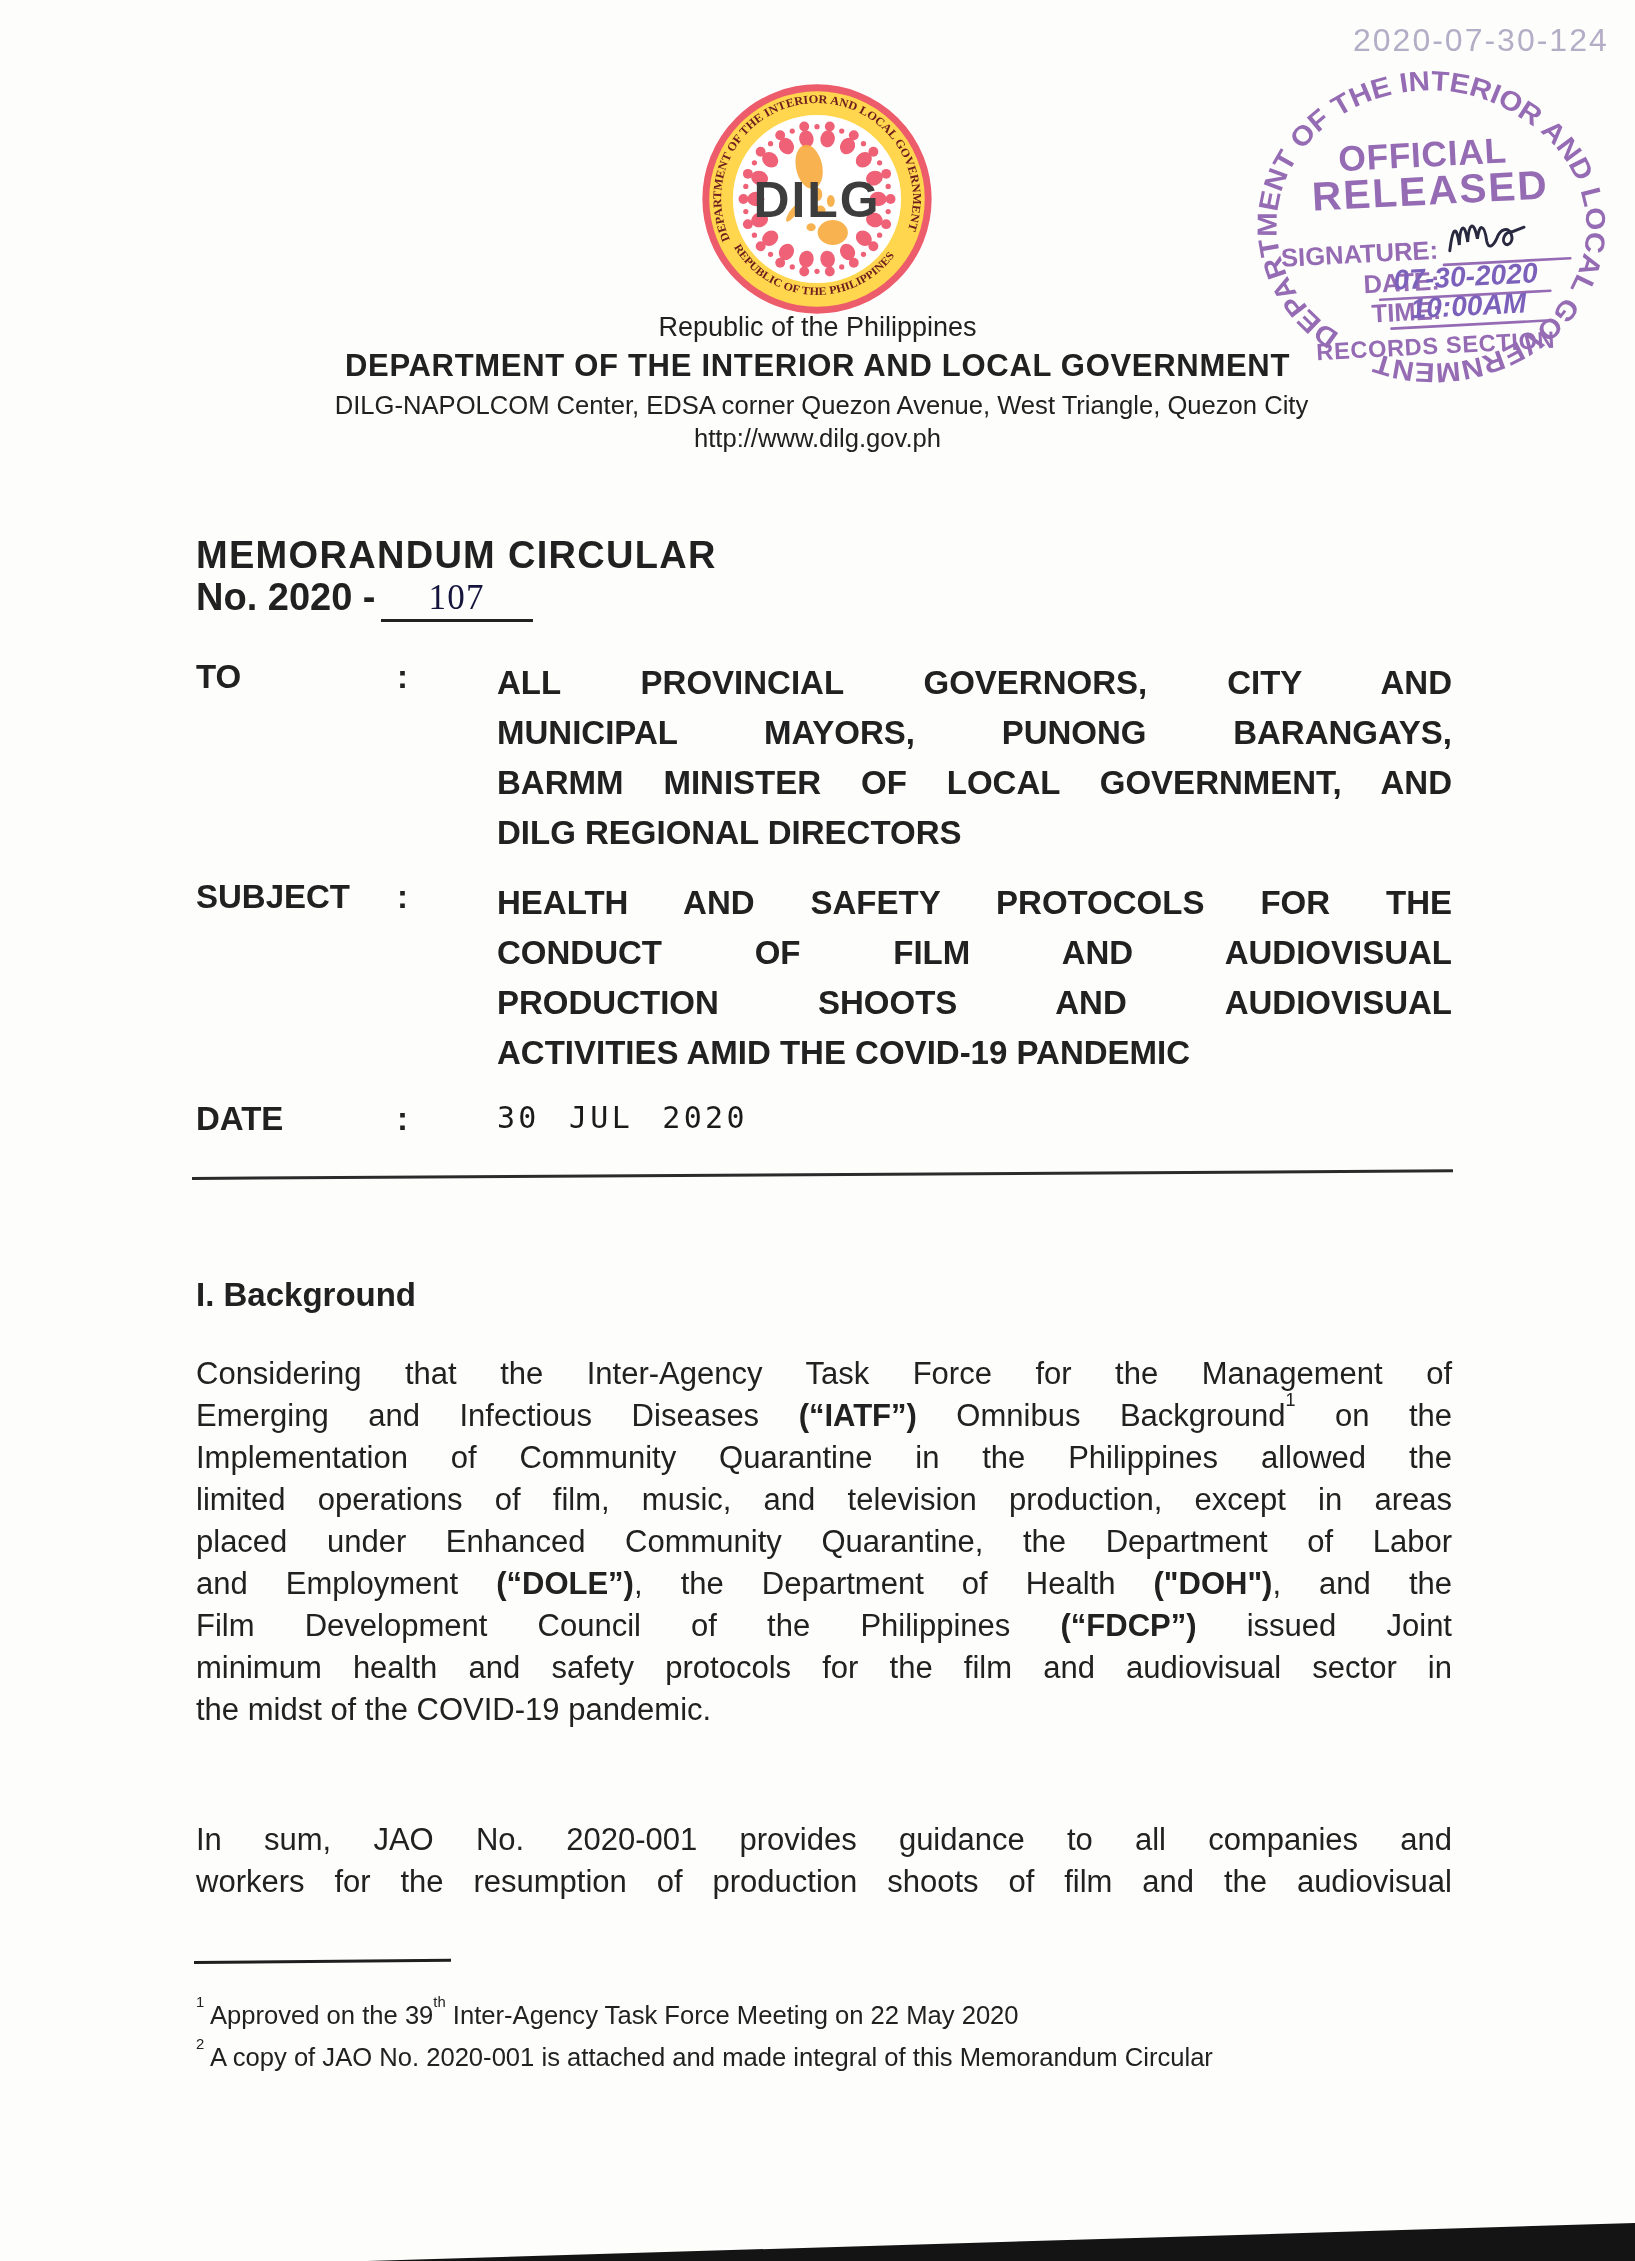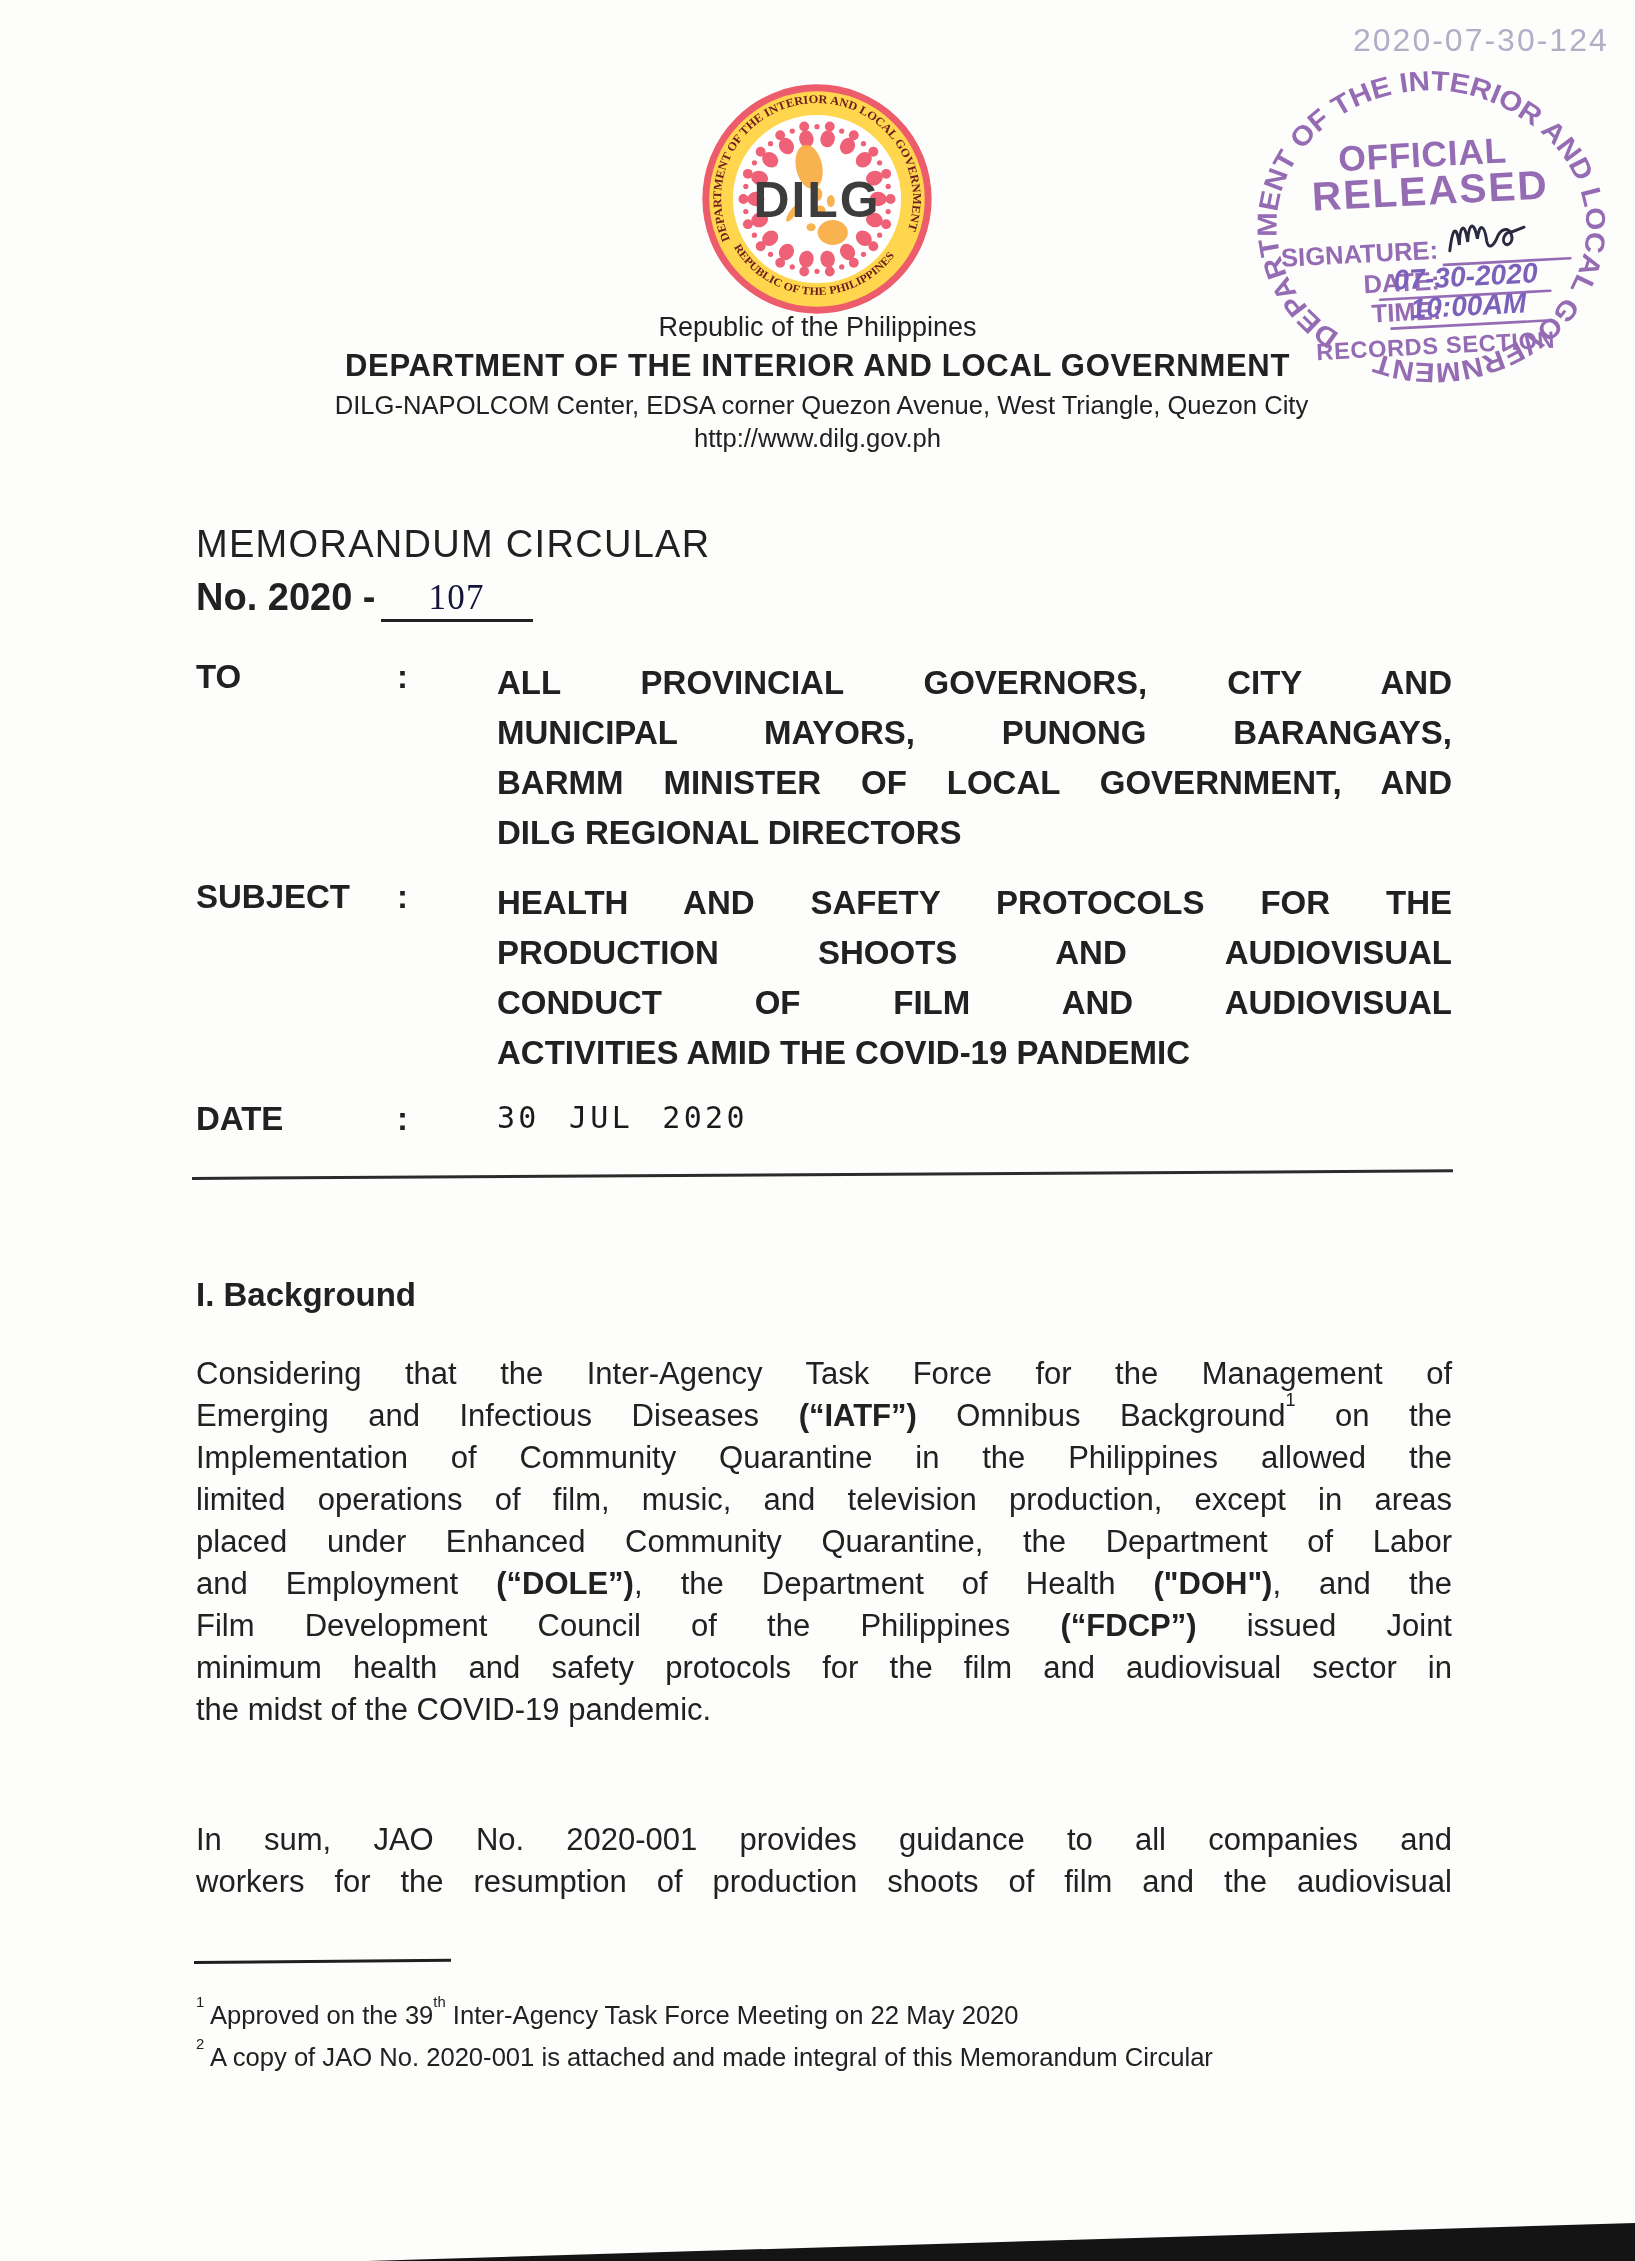--- a/index.html
+++ b/index.html
@@ -22,21 +22,21 @@
   
   .stamp{position:absolute;left:1248px;top:60px;width:371px;height:336px;transform:rotate(-3deg);opacity:.94;}
   .stamp text{font-family:"Liberation Sans",sans-serif;}
   
   .letterhead{position:absolute;top:312px;left:0;width:1635px;text-align:center;}
   .lh-republic{font-size:27px;}
   .lh-dept{font-size:31px;font-weight:bold;margin-top:5.2px;letter-spacing:0.7px;}
   .lh-addr{font-size:25.6px;margin-top:6.6px;margin-left:8px;}
   .lh-url{font-size:25.6px;margin-top:4.6px;}
   
-  .memo-title{position:absolute;left:196px;top:523px;font-size:38px;font-weight:normal;letter-spacing:1.3px;}
+  .memo-title{position:absolute;left:196px;top:534px;font-size:38px;font-weight:bold;letter-spacing:1.3px;}
   .memo-number{position:absolute;left:196px;top:576px;font-size:38px;font-weight:bold;}
   .num-underline{display:inline-block;width:152px;margin-left:5.2px;border-bottom:3.3px solid #222;text-align:center;vertical-align:baseline;}
   .num-value{font-family:"Liberation Serif",serif;font-size:35px;font-weight:normal;color:#14143c;position:relative;top:-1.3px;letter-spacing:1.3px;}
   
   .field-row{position:absolute;left:196px;width:1256px;display:grid;grid-template-columns:201px 100px 1fr;}
   .row-to{top:658px;}
   .row-subject{top:878px;}
   .row-date{top:1100px;}
   .f-label{font-size:33px;font-weight:bold;}
   .f-colon{font-size:33px;font-weight:bold;}
@@ -199,22 +199,22 @@
         <div class="ln">BARMM MINISTER OF LOCAL GOVERNMENT, AND</div>
         <div class="ln">DILG REGIONAL DIRECTORS</div>
       </div>
   </div>
 
   <div class="field-row row-subject">
     <div class="f-label">SUBJECT</div>
     <div class="f-colon">:</div>
     <div class="f-content">
         <div class="ln">HEALTH AND SAFETY PROTOCOLS FOR THE</div>
+        <div class="ln">CONDUCT OF FILM AND AUDIOVISUAL</div>
         <div class="ln">PRODUCTION SHOOTS AND AUDIOVISUAL</div>
-        <div class="ln">CONDUCT OF FILM AND AUDIOVISUAL</div>
         <div class="ln">ACTIVITIES AMID THE COVID-19 PANDEMIC</div>
       </div>
   </div>
 
   <div class="field-row row-date">
     <div class="f-label">DATE</div>
     <div class="f-colon">:</div>
     <div class="f-content"><span class="date-value">30 JUL 2020</span></div>
   </div>
 

